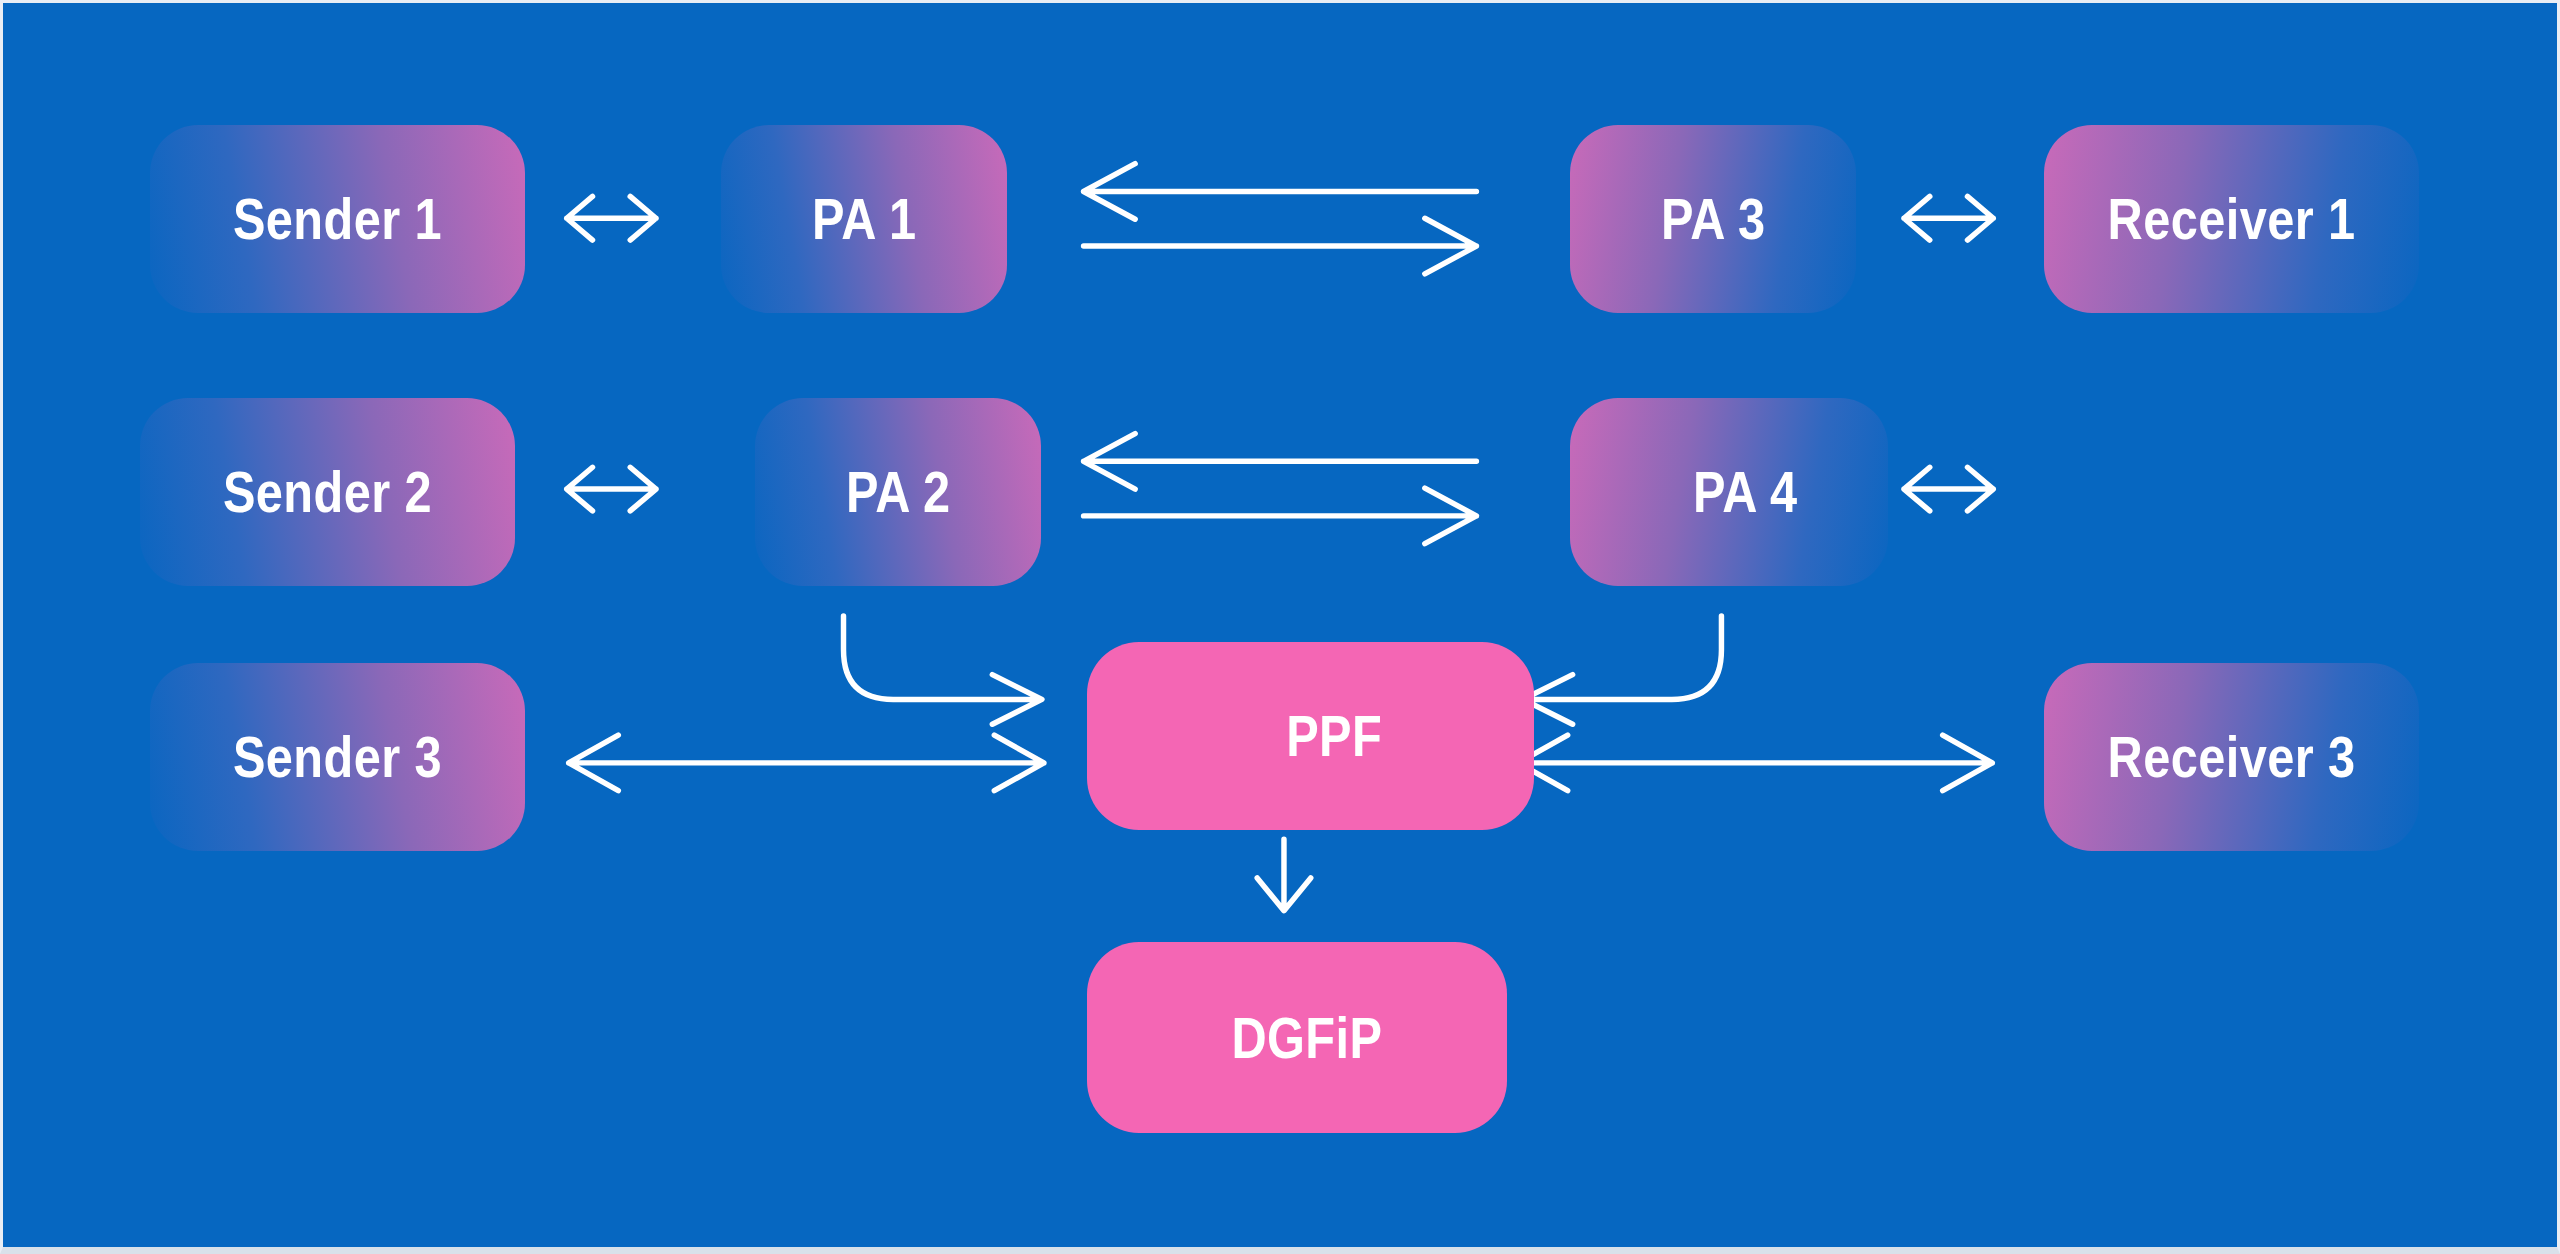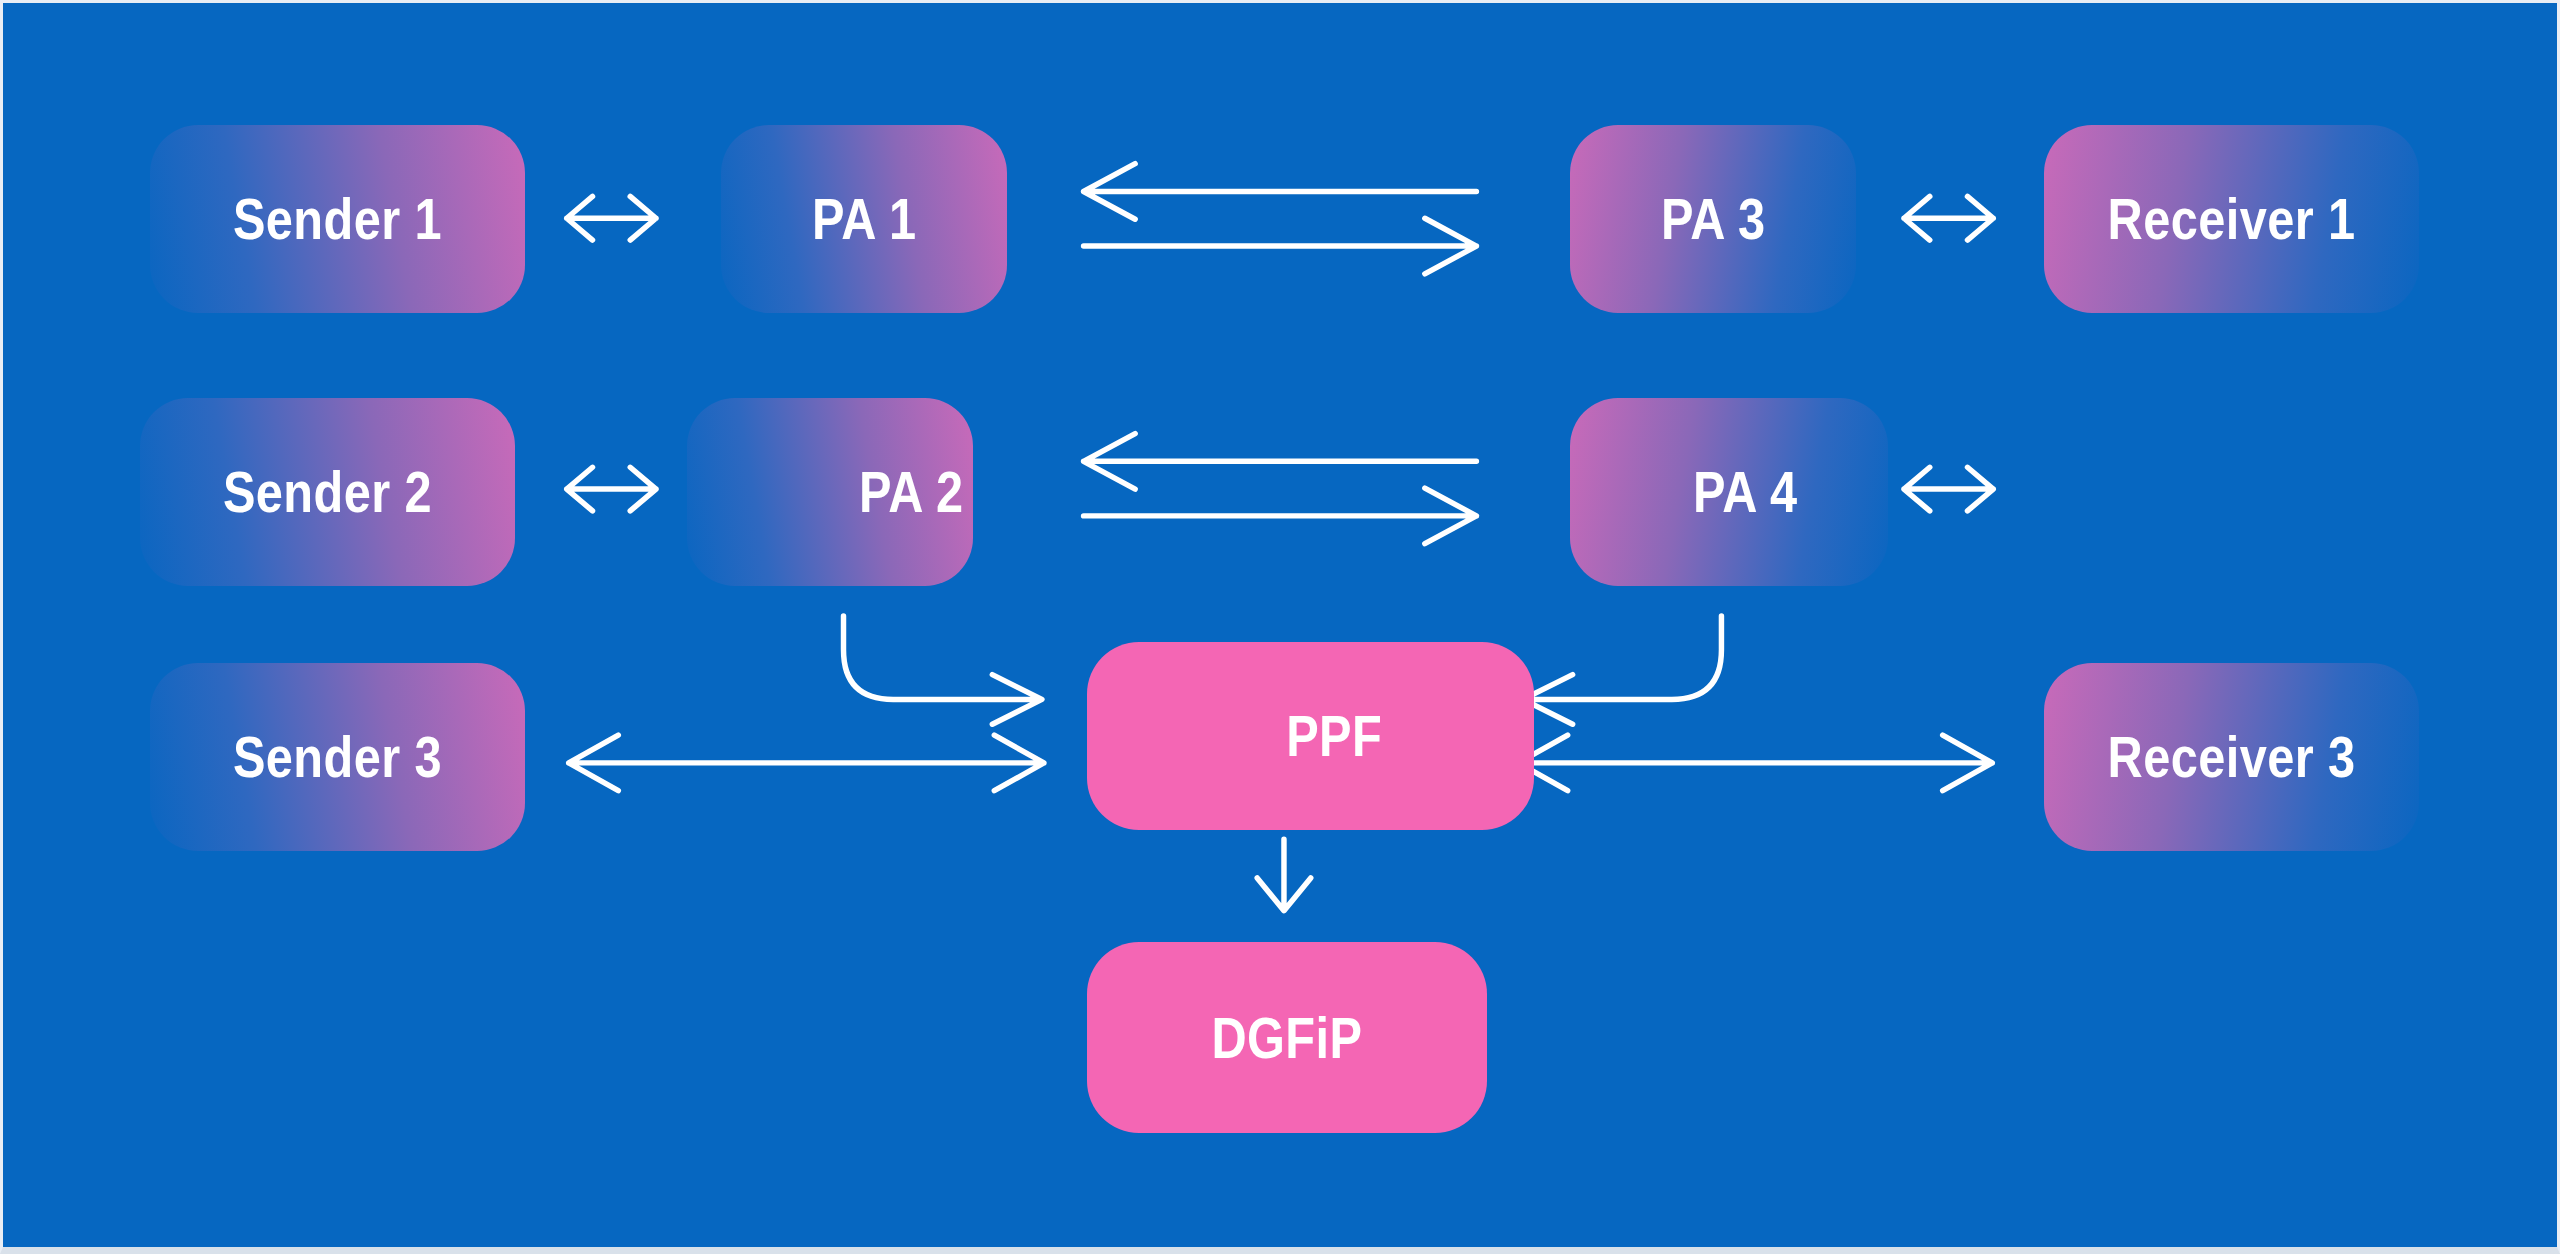--- a/index.html
+++ b/index.html
@@ -38,28 +38,28 @@
     display: inline-block;
     transform: scaleX(0.84);
     letter-spacing: 0.5px;
   }
 
   
   .pos-sender1   { left: 147px;  top: 122px; width: 375px; }
   .pos-sender2   { left: 137px;  top: 395px; width: 375px; }
   .pos-sender3   { left: 147px;  top: 660px; width: 375px; text-align: right; }
   .pos-pa1       { left: 718px;  top: 122px; width: 286px; }
-  .pos-pa2       { left: 684px;  top: 395px; width: 286px; justify-content: flex-end; }
+  .pos-pa2       { left: 752px;  top: 395px; width: 286px; }
   .pos-pa3       { left: 1567px; top: 122px; width: 286px; }
   .pos-pa4       { left: 1567px; top: 395px; width: 286px; padding-left: 32px; }
   .pos-receiver1 { left: 2041px; top: 122px; width: 375px; }
   .pos-receiver2 { left: 2041px; top: 395px; width: 375px; }
   .pos-receiver3 { left: 2041px; top: 660px; width: 375px; }
   .pos-ppf       { left: 1084px; top: 639px; width: 400px; padding-left: 47px; }
-  .pos-dgfip     { left: 1084px; top: 939px; width: 400px; height: 191px; }
+  .pos-dgfip     { left: 1084px; top: 939px; width: 400px; height: 191px; padding-left: 20px; }
 
   .arrow-layer {
     position: absolute;
     inset: 0;
     width: 100%;
     height: 100%;
     pointer-events: none;
   }
   .arrow-layer path {
     fill: none;

